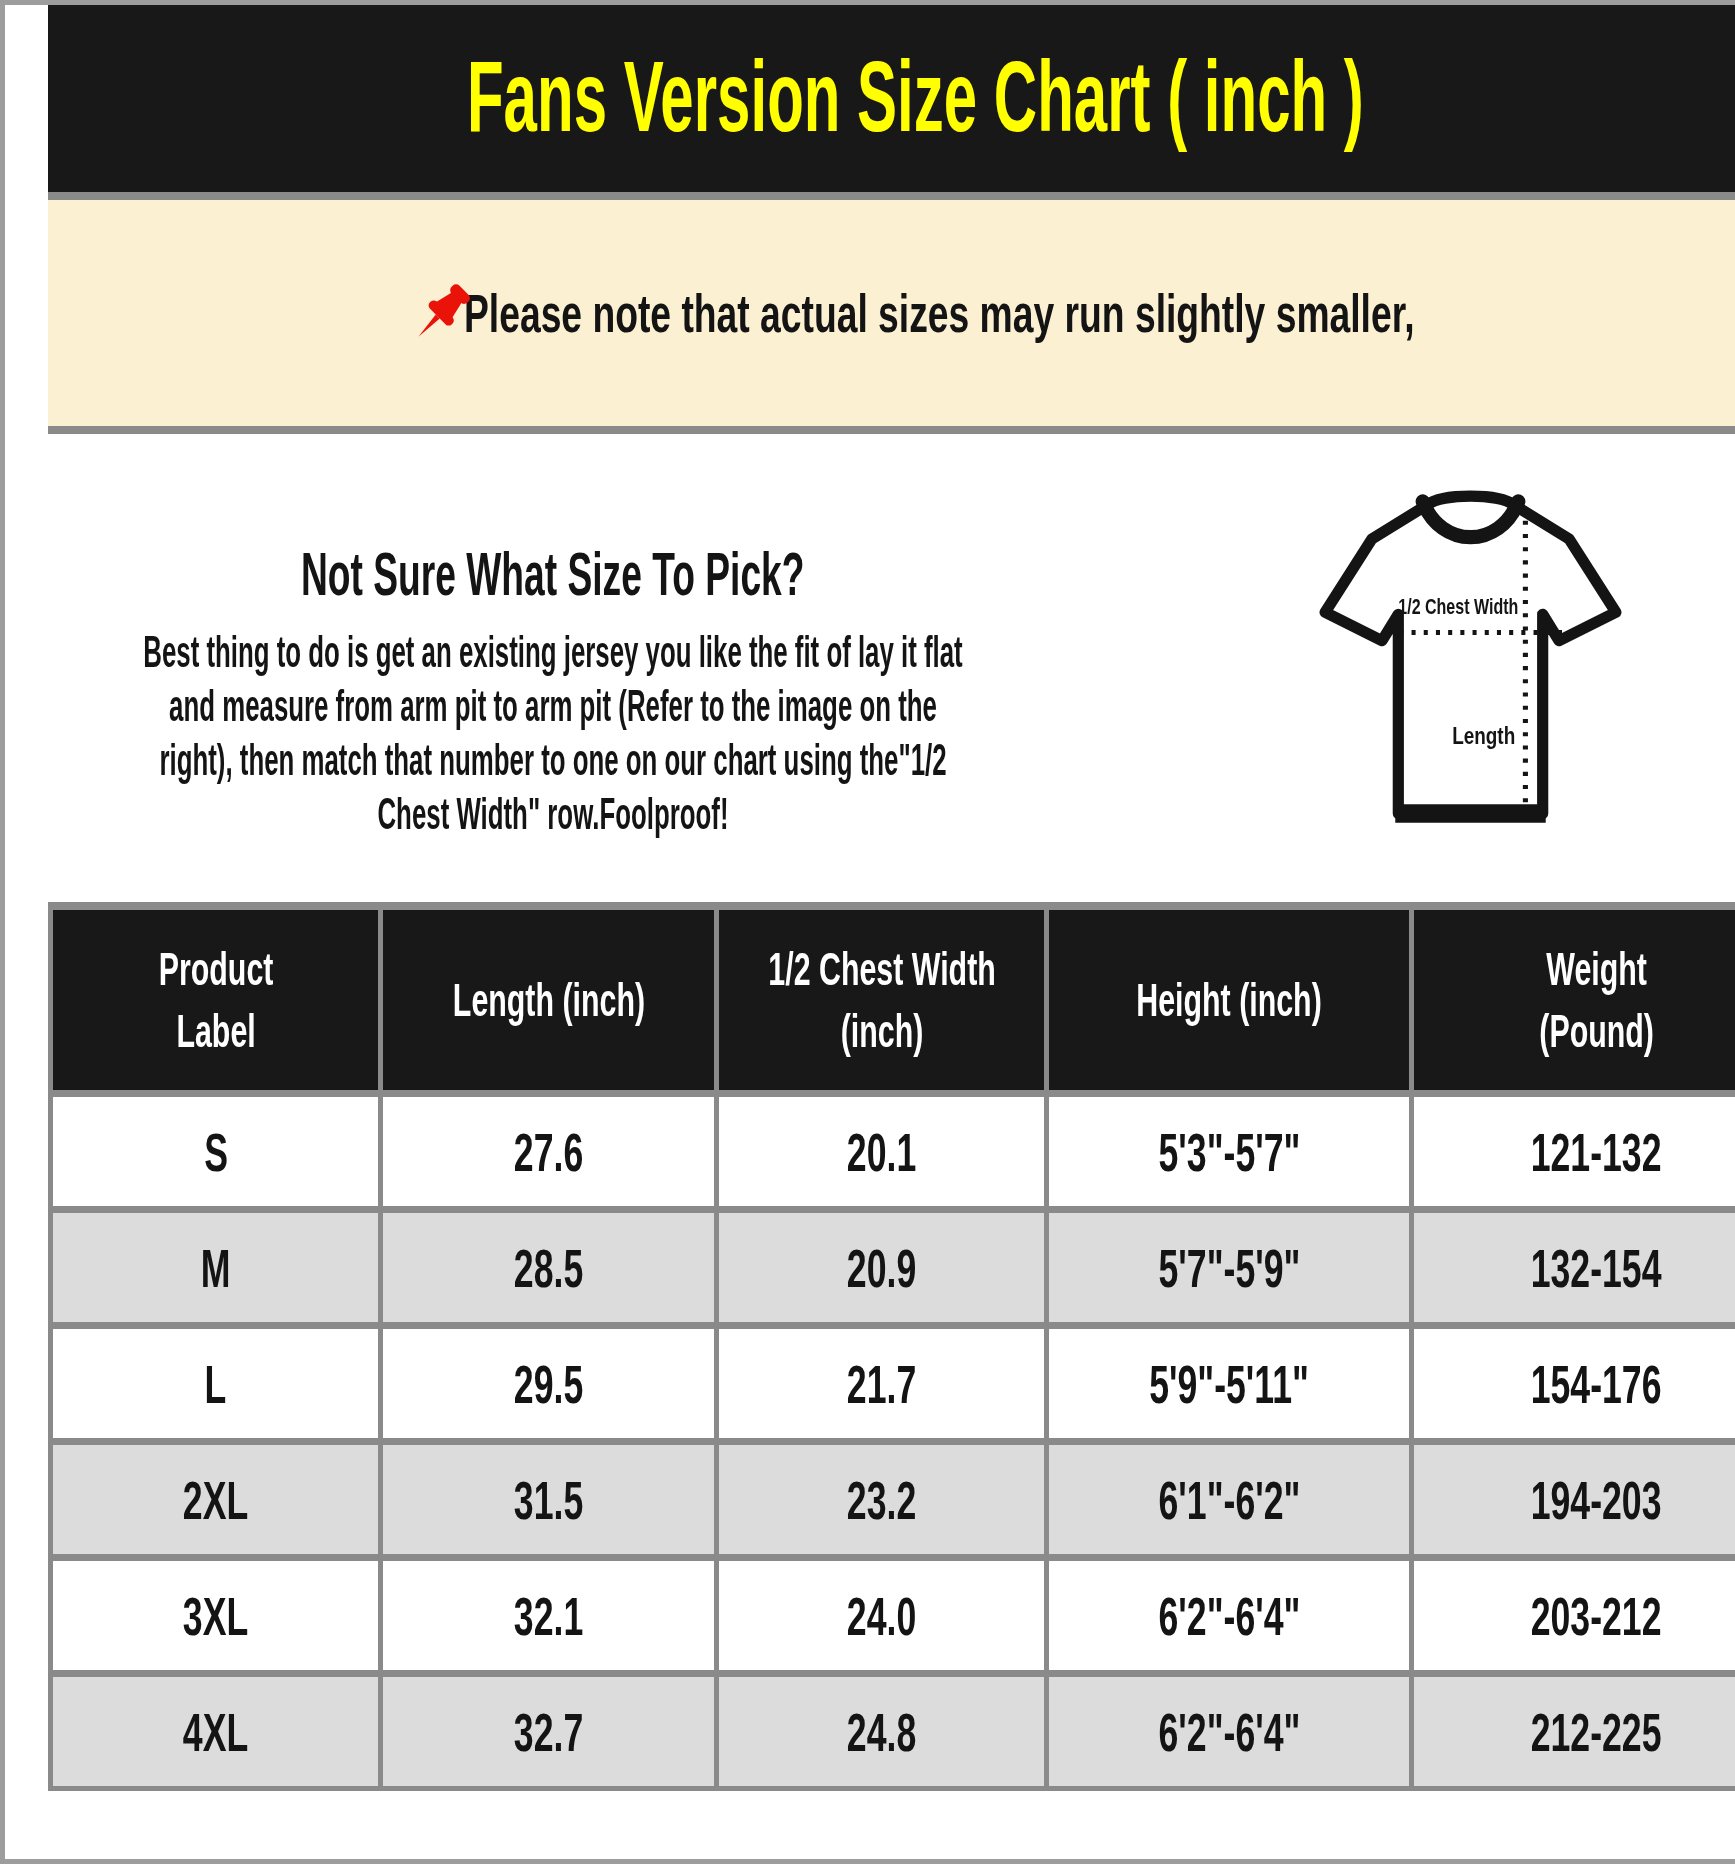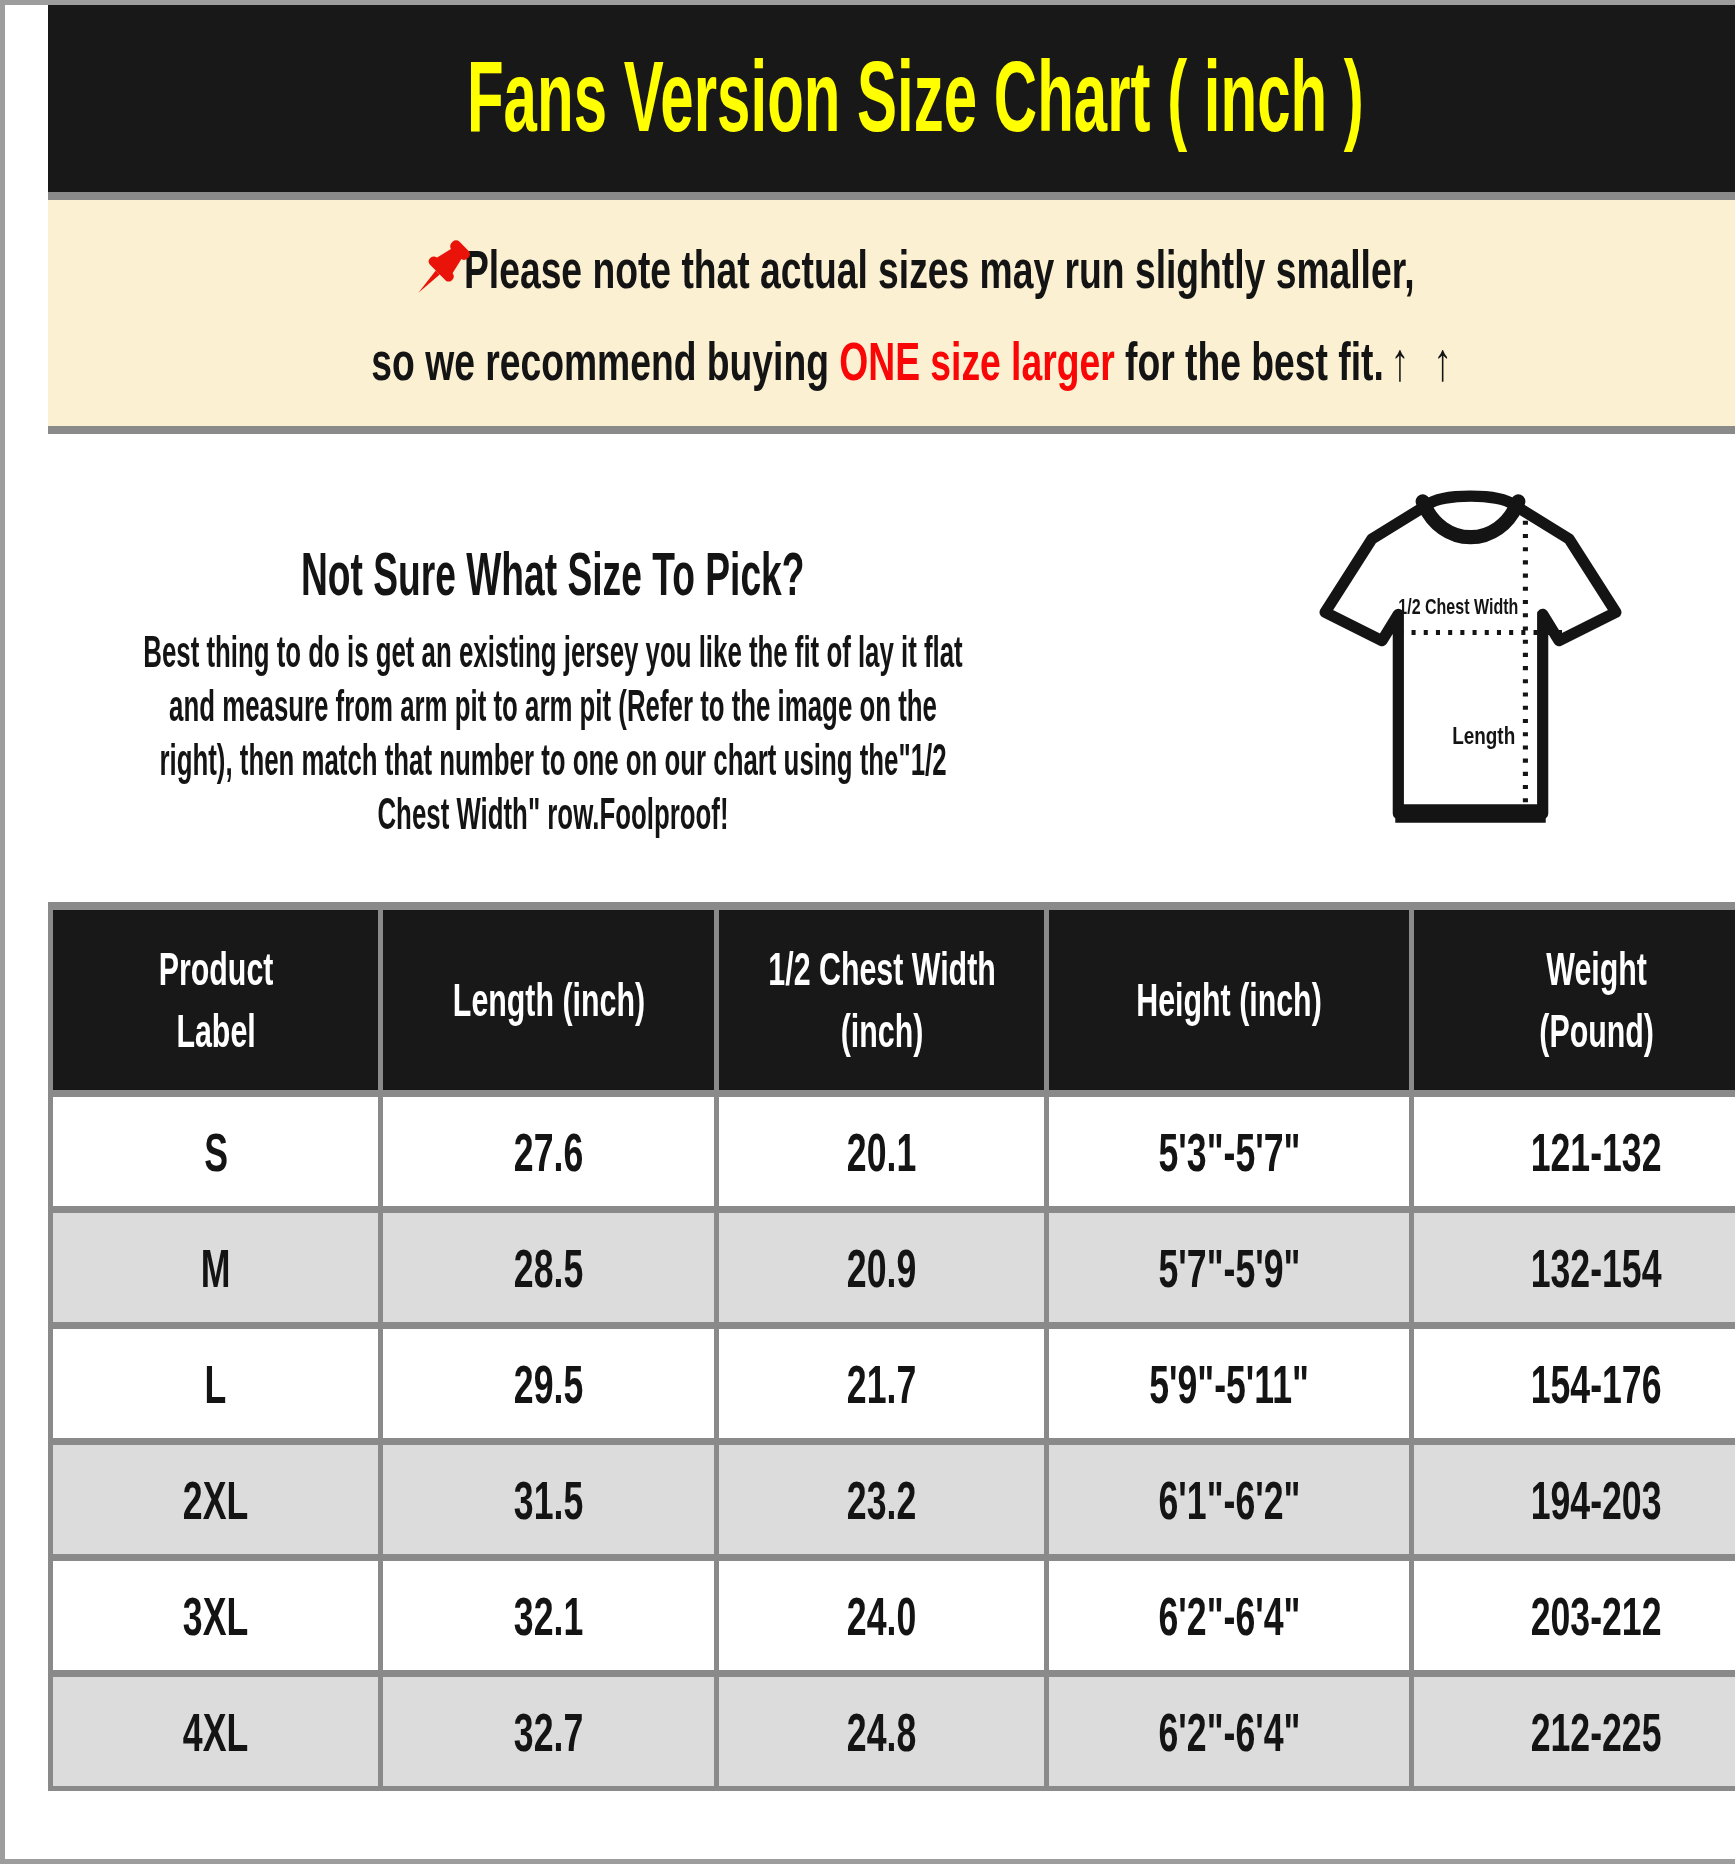--- a/index.html
+++ b/index.html
@@ -73,25 +73,20 @@
     <div class="notice-line">
       <span class="sq nline">
         <svg class="pin unsq" viewBox="0 0 100 100" aria-hidden="true">
           <g transform="rotate(45 50 50)" fill="#e91309">
             <rect x="34" y="4" width="32" height="16" rx="7"></rect>
             <path d="M40,18 h20 l6,26 h-32 z"></path>
             <rect x="28" y="43" width="44" height="14" rx="6"></rect>
             <path d="M46,57 h8 L51,97 Z"></path>
           </g>
         </svg><span>Please note that actual sizes may run slightly smaller,</span>
-      </span>
-    </div>
-    <div class="notice-line">
-      <span class="sq nline">
-        <span>so we recommend buying </span><span class="red">ONE size larger</span><span> for the best fit.</span><span class="arrows">↑ ↑</span>
       </span>
     </div>
   </section>
 
   <section class="guide">
     <div class="guide-text">
       <div class="gh-row">
         <span class="sq gh">Not Sure What Size To Pick?</span>
       </div>
       <div class="para">Best thing to do is get an existing jersey you like the fit of lay it flat

